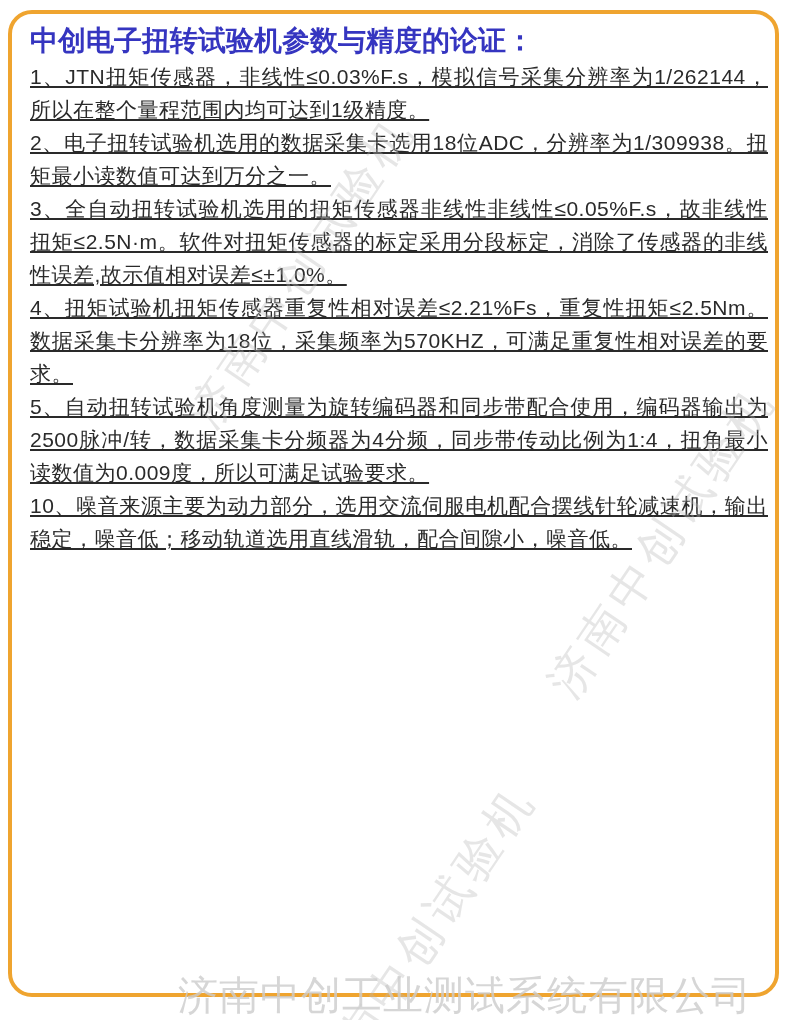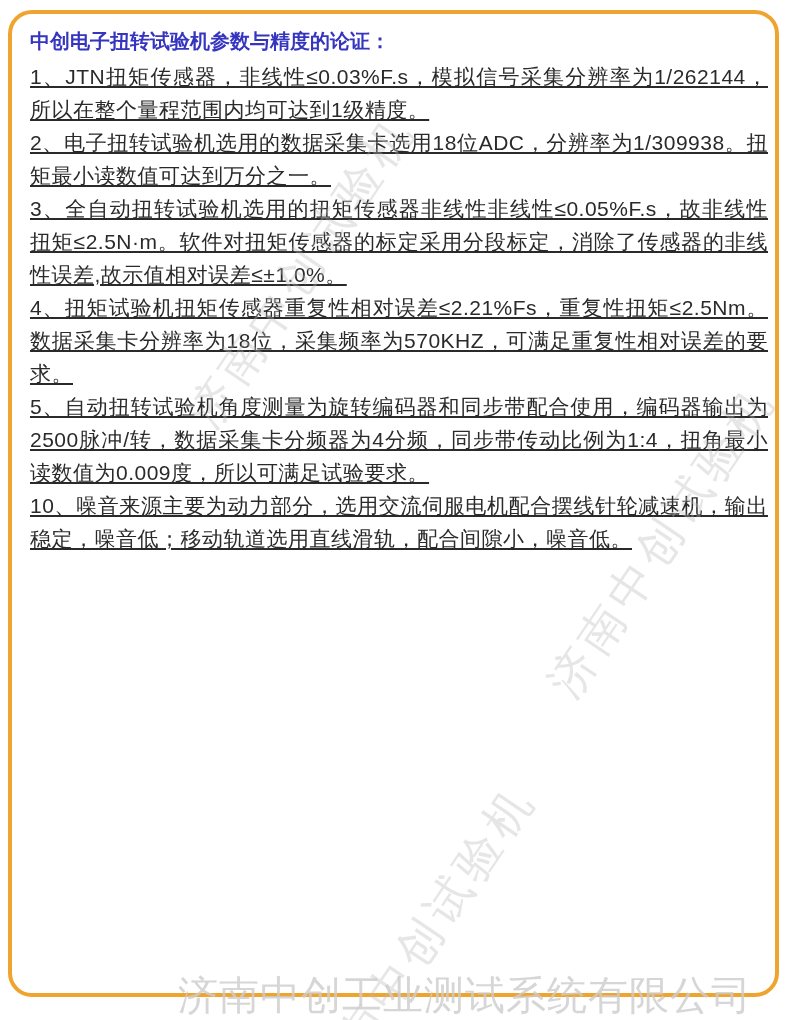--- a/index.html
+++ b/index.html
@@ -29,21 +29,21 @@
   }
   .content {
     position: absolute;
     left: 30px;
     top: 24px;
     width: 738px;
     z-index: 2;
     color: #2A2A2A;
   }
   .doc-title {
-    font-size: 20px;
+    font-size: 28px;
     line-height: 34px;
     font-weight: 600;
     color: #3535C0;
     margin: 0 0 2px 0;
   }
   .para {
     font-size: 21px;
     line-height: 33px;
     margin: 0;
     text-align: justify;

